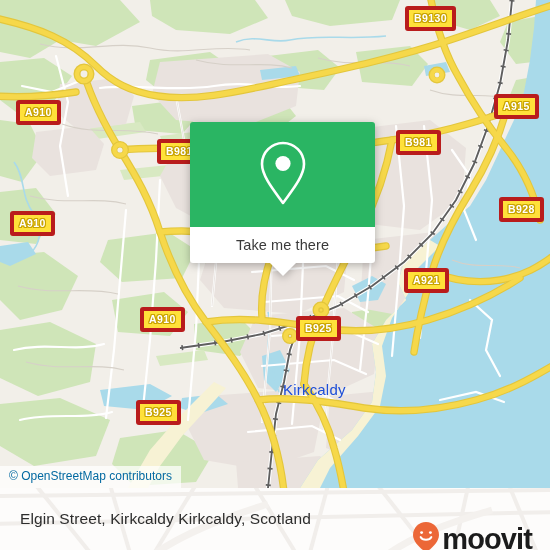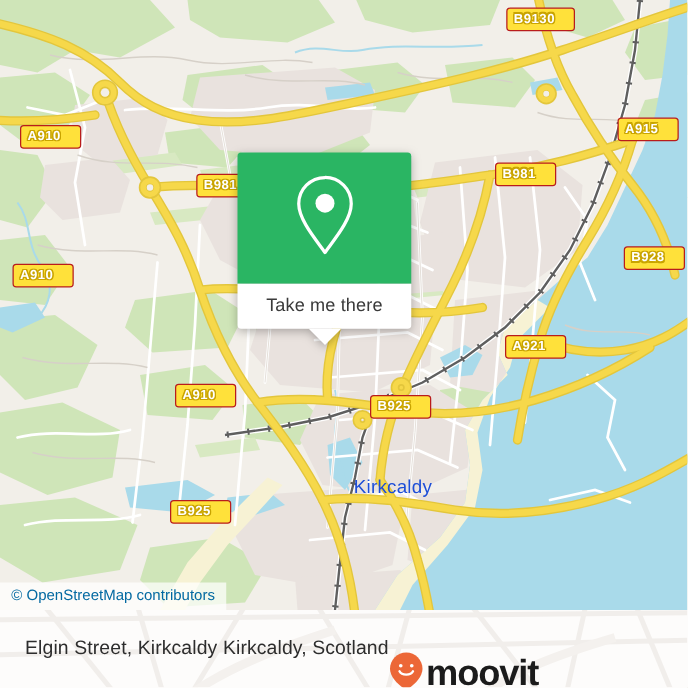--- a/index.html
+++ b/index.html
@@ -27,28 +27,28 @@
     height: 488px;
     overflow: hidden;
     background: #f2efe9;
   }
   #map-svg { position: absolute; left: 0; top: 0; display: block; }
 
   
   .shield {
     position: absolute;
     background: #ffe13a;
-    border: 1px solid #b91c1c;
+    border: 4px solid #b91c1c;
     border-radius: 3px;
     color: #ffffff;
     font-size: 10.5px;
     font-weight: bold;
     letter-spacing: 0.4px;
     line-height: 14px;
-    padding: 1px 15px 2px 5px;
+    padding: 1px 5px 2px 5px;
     text-shadow:
       -1px -1px 0 #c9a400,  1px -1px 0 #c9a400,
       -1px  1px 0 #c9a400,  1px  1px 0 #c9a400,
        0   -1px 0 #c9a400,  0    1px 0 #c9a400,
       -1px  0   0 #c9a400,  1px  0   0 #c9a400;
     white-space: nowrap;
     z-index: 6;
   }
 
   
@@ -73,21 +73,21 @@
     padding: 1px 9px 2px 9px;
     white-space: nowrap;
     z-index: 8;
   }
 
   
   #popup {
     position: absolute;
     left: 190px;
     top: 122px;
-    width: 139px;
+    width: 185px;
     z-index: 20;
     filter: drop-shadow(0 2px 4px rgba(0,0,0,0.28));
     text-align: center;
   }
   #popup-body {
     background: #2ab563;
     border-radius: 3px 3px 0 0;
     height: 105px;
     display: flex;
     align-items: center;
@@ -132,20 +132,21 @@
     position: absolute;
     left: 0; top: 0;
     opacity: 1;
   }
   #footer-inner {
     position: absolute;
     left: 0; top: 0;
     width: 550px; height: 62px;
     display: flex;
     align-items: center;
+    justify-content: space-between;
     padding: 0 18px 0 20px;
   }
   #footer-address {
     color: #2d2d2d;
     font-size: 15.5px;
     letter-spacing: 0.1px;
     white-space: nowrap;
   }
   #brand {
     display: flex;

